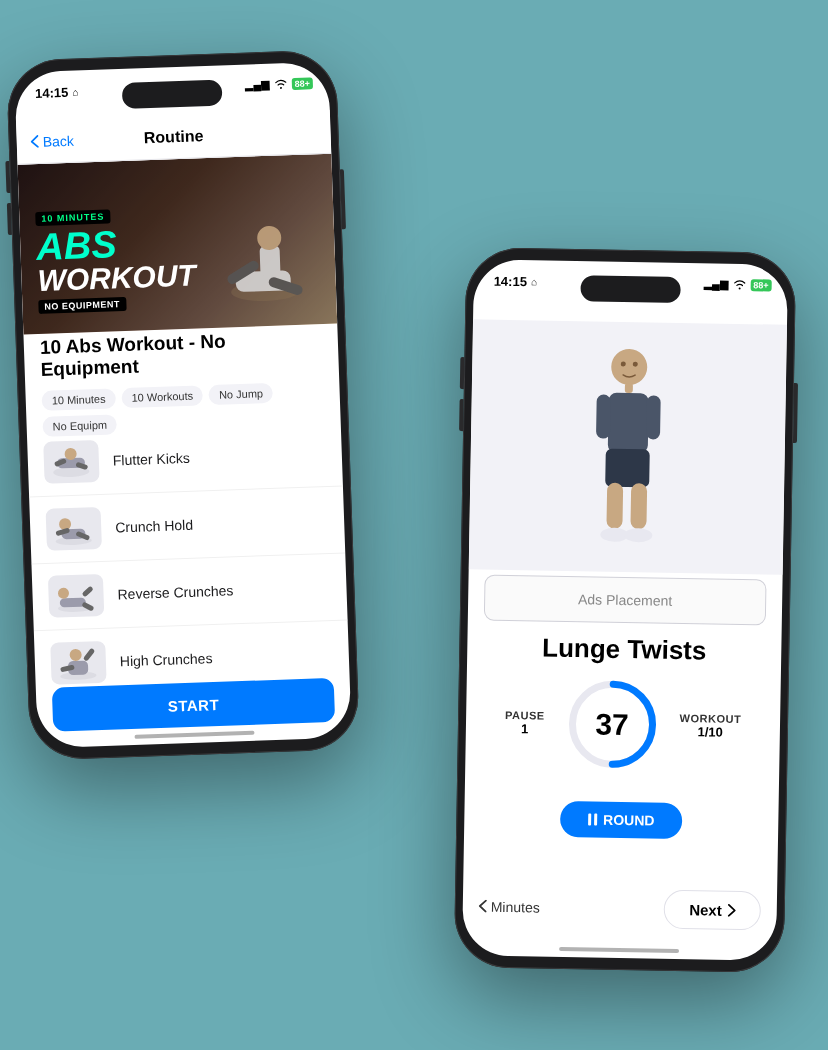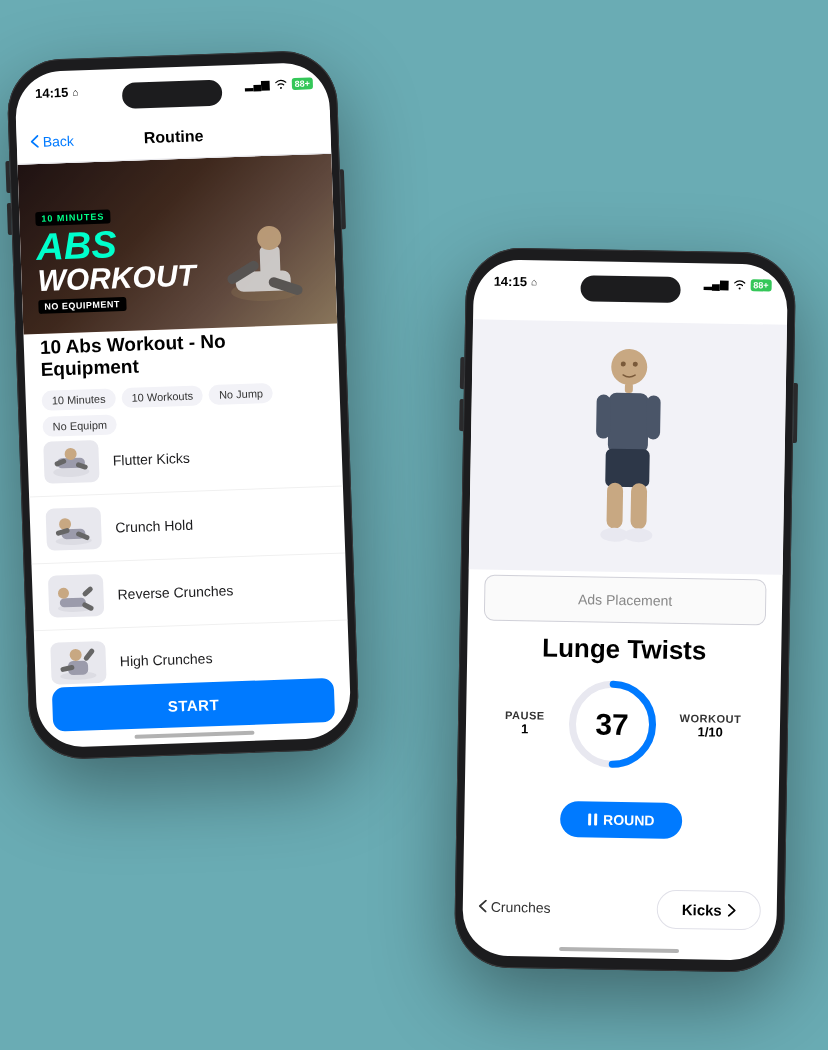--- a/index.html
+++ b/index.html
@@ -695,24 +695,24 @@
           <div class="pause-bar"></div>
         </div>
         <span>ROUND</span>
       </div>
 
       <div class="nav-buttons-row">
         <div class="prev-btn">
           <svg width="8" height="13" viewBox="0 0 8 13" fill="none">
             <path d="M7 1L1 6.5L7 12" stroke="#333" stroke-width="1.8" stroke-linecap="round"></path>
           </svg>
-          <span>Crunches</span>
+          <span>Minutes</span>
         </div>
         <div class="next-btn">
-          <span>Kicks</span>
+          <span>Next</span>
           <svg width="8" height="13" viewBox="0 0 8 13" fill="none">
             <path d="M1 1L7 6.5L1 12" stroke="#000" stroke-width="1.8" stroke-linecap="round"></path>
           </svg>
         </div>
       </div>
 
       <div class="home-indicator"></div>
     </div>
   </div>
 

